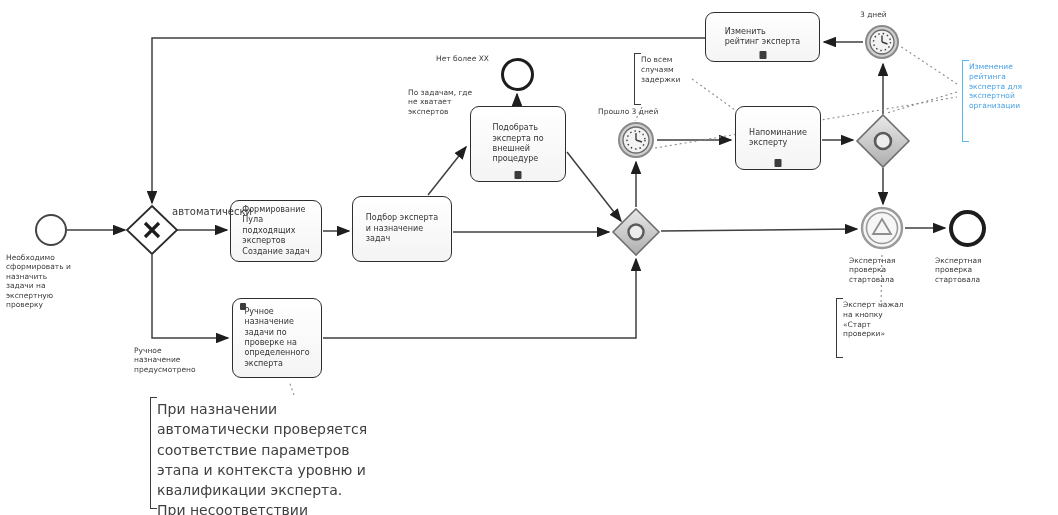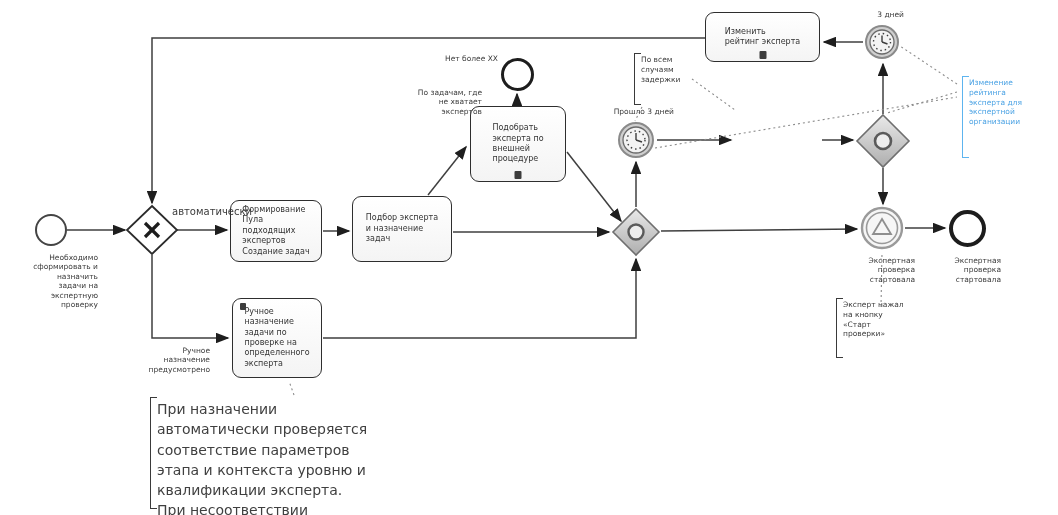--- a/index.html
+++ b/index.html
@@ -1,37 +1,37 @@
 <!DOCTYPE html>
 <html><head>
 <meta charset="utf-8">
 <style>
   html,body{margin:0;padding:0;background:#ffffff;}
   #canvas{position:relative;width:1058px;height:515px;background:#ffffff;overflow:hidden;
           font-family:"DejaVu Sans",sans-serif;color:#222;}
   svg.layer{position:absolute;left:0;top:0;}
-  .lbl{position:absolute;font-size:7.5px;line-height:1.25;text-align:right;color:#3a3a3a;
+  .lbl{position:absolute;font-size:7.5px;line-height:1.25;text-align:left;color:#3a3a3a;
        white-space:pre-line;}
   .task{position:absolute;border:1.6px solid #2e2e2e;border-radius:9px;
         background:linear-gradient(180deg,#ffffff 0%,#f4f4f4 100%);
         display:flex;align-items:center;justify-content:center;text-align:left;
         font-size:8px;line-height:1.3;color:#333;white-space:pre-line;padding:2px;
         box-sizing:border-box;}
   .marker{position:absolute;left:50%;bottom:2px;transform:translateX(-50%);width:7px;height:8px;
           background:#3c3c3c;border-radius:1px;}
   .marker.tl{left:7px;top:4px;bottom:auto;transform:none;width:6px;height:7px;}
   .event{position:absolute;border-radius:50%;box-sizing:border-box;background:#fff;}
   .event.start{border:2px solid #444;}
   .event.end{border:4px solid #1d1d1d;}
   .event.end-sm{border:3.5px solid #1d1d1d;}
   .note{position:absolute;font-size:7.5px;line-height:1.3;color:#3a3a3a;white-space:pre-line;
         padding:2px 0 2px 7px;text-align:left;box-sizing:border-box;}
   .note::before{content:"";position:absolute;left:0;top:0;bottom:0;width:6px;
         border:1.4px solid #3a3a3a;border-right:none;}
-  .note.blue{color:#4aa2e4;margin-top:16px;}
+  .note.blue{color:#4aa2e4;}
   .note.blue::before{border-color:#5db4ef;}
   .bignote{font-size:14px;line-height:1.45;text-align:left;color:#404040;white-space:normal;}
 </style>
 </head>
 <body>
 
 <div id="canvas">
 
   <svg class="layer" width="1058" height="515">
     <defs>
@@ -135,20 +135,25 @@
     <span>Подобрать
 эксперта по
 внешней
 процедуре</span>
     <span class="marker"></span>
   </div>
   <div class="task" style="left:352px;top:196px;width:100px;height:66px;">
     <span>Подбор эксперта
 и назначение
 задач</span>
+  </div>
+  <div class="task" style="left:735px;top:106px;width:86px;height:64px;">
+    <span>Напоминание
+эксперту</span>
+    <span class="marker"></span>
   </div>
   <div class="task" style="left:705px;top:12px;width:115px;height:50px;">
     <span>Изменить
 рейтинг эксперта</span>
     <span class="marker"></span>
   </div>
   <div class="task" style="left:232px;top:298px;width:90px;height:80px;">
     <span>Ручное
 назначение
 задачи по

